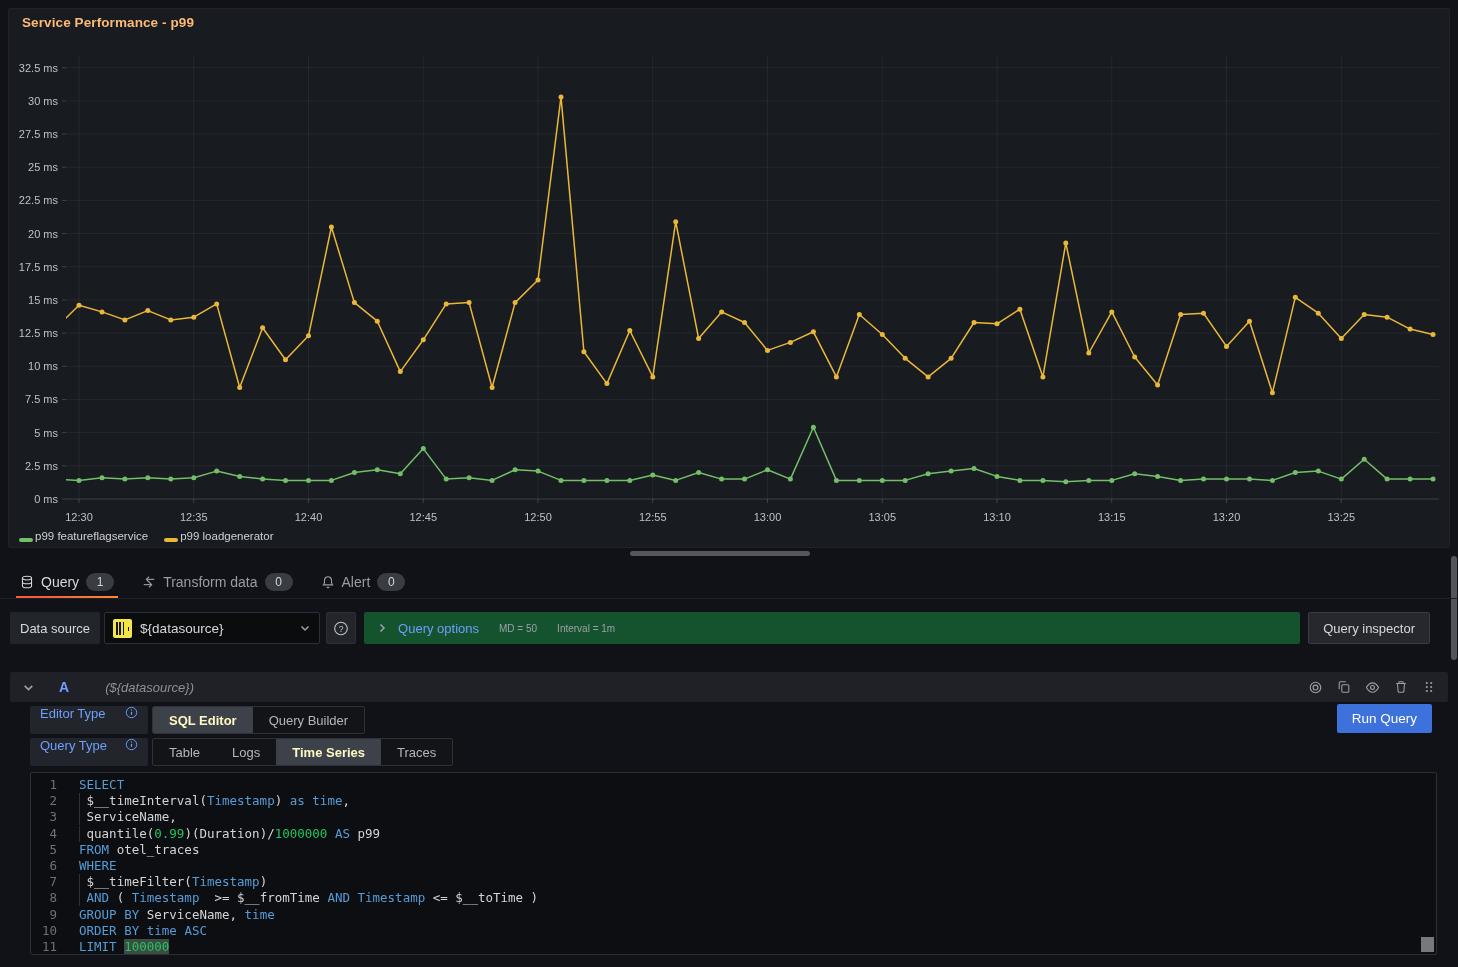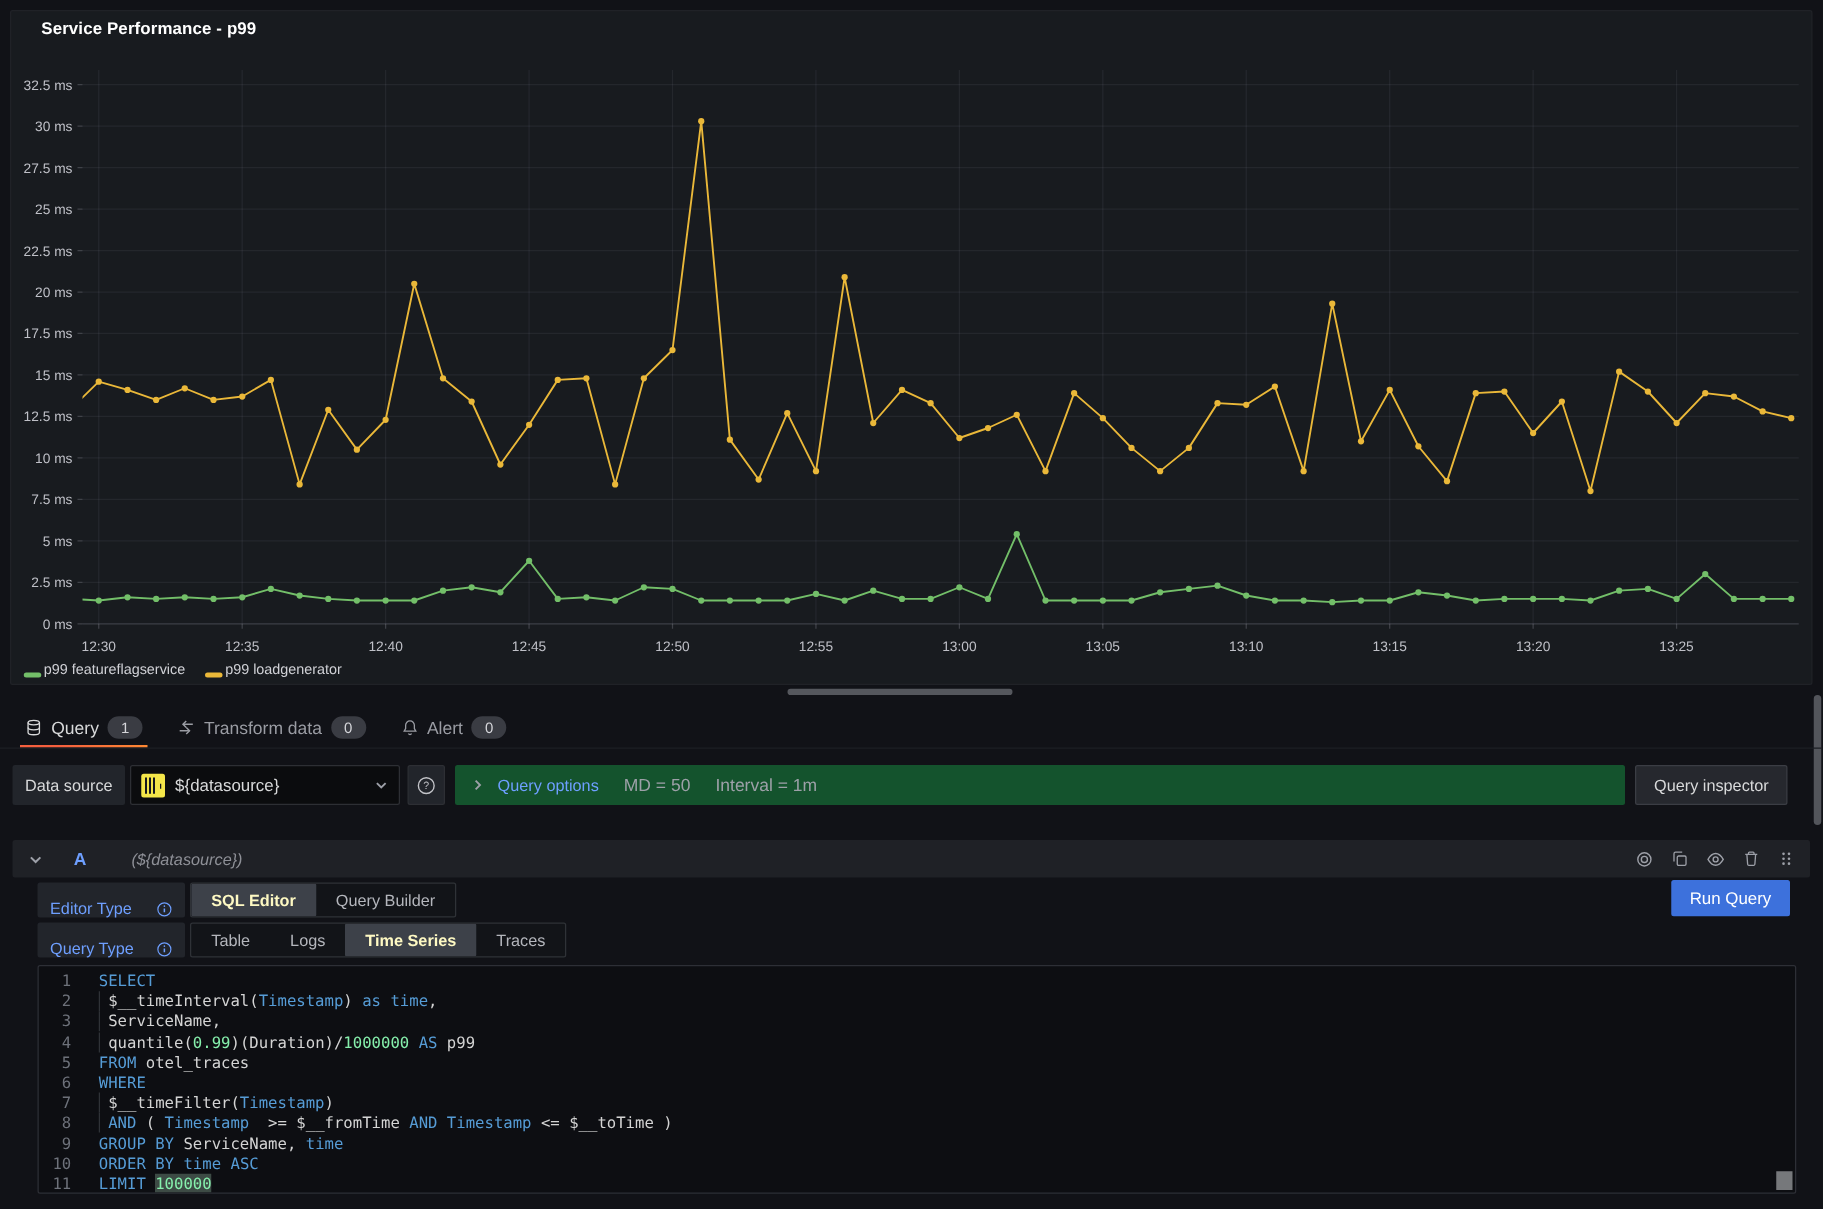--- a/index.html
+++ b/index.html
@@ -3,22 +3,22 @@
 <meta charset="utf-8">
 <style>
   html,body{margin:0;padding:0;background:#111217;}
   body{width:1458px;height:967px;overflow:hidden;font-family:"Liberation Sans",sans-serif;
        -webkit-font-smoothing:antialiased;color:#d8d9da;}
   #app{position:relative;width:1458px;height:967px;}
 
   
   #panel{position:absolute;left:8px;top:8px;width:1442px;height:540px;background:#181b1f;
          border:1px solid #202227;border-radius:2px;box-sizing:border-box;}
-  #panel-title{position:absolute;left:24px;top:6px;margin:0;font-size:13.5px;font-weight:600;
-               color:#ffffff;letter-spacing:.1px;z-index:2;}
+  #panel-title{position:absolute;left:13px;top:6px;margin:0;font-size:13.5px;font-weight:600;
+               color:#fdba74;letter-spacing:.1px;z-index:2;}
   #chart-svg{position:absolute;left:0;top:0;width:1440px;height:538px;cursor:crosshair;}
   #legend{position:absolute;left:10px;bottom:5px;display:flex;gap:16px;align-items:center;z-index:2;}
   .legend-item{display:flex;align-items:flex-end;gap:2px;font-size:11.5px;color:#d0d1d6;cursor:pointer;}
   .legend-dash{display:inline-block;width:14px;height:4px;border-radius:2px;}
 
   
   #panel-hscroll{position:absolute;left:630px;top:551px;width:180px;height:5px;border-radius:3px;background:#55575d;}
   #page-vscroll{position:absolute;right:1px;top:556px;width:6px;height:104px;border-radius:3px;background:#53555b;}
 
   
@@ -44,52 +44,52 @@
   #ds-logo i{position:absolute;left:3px;top:3px;right:6px;bottom:3px;
        background:repeating-linear-gradient(90deg,#15171d 0 1.6px,#f4e649 1.6px 3.4px);}
   #ds-logo em{position:absolute;right:3px;top:8px;width:1.6px;height:4px;background:#15171d;}
   #ds-value{font-size:13.5px;color:#d8d9da;}
   #ds-help{display:flex;align-items:center;justify-content:center;width:30px;margin-left:6px;
        background:#22252b;border:1px solid #2d2f34;border-radius:2px;color:#c3c4c9;cursor:pointer;}
   #options-strip{flex:1;display:flex;align-items:center;gap:10px;margin-left:8px;background:#14532d;
        border-radius:2px;padding:0 12px;cursor:pointer;}
   #options-strip .chev{color:#9da0a8;display:flex;}
   #qo-label{font-size:13px;color:#6e9fff;font-weight:500;}
-  .qo-meta{font-size:14px;color:#9da0a8;margin-left:10px;}
+  .qo-meta{font-size:10px;color:#9da0a8;margin-left:10px;}
   #inspector-btn{margin-left:8px;background:#26282e;border:1px solid #3b3d44;border-radius:2px;
        color:#d8d9da;font-size:13px;padding:0 14px;cursor:pointer;font-family:inherit;}
 
   
   #query-card{position:absolute;left:10px;top:672px;width:1438px;height:283px;}
   #q-header{position:absolute;left:0;top:0;right:0;height:30px;background:#1f2126;border-radius:2px;
        display:flex;align-items:center;padding:0 12px;box-sizing:border-box;}
   #q-collapse{color:#9da0a8;display:flex;cursor:pointer;}
   #q-ref{color:#6e9fff;font-weight:700;font-size:14px;margin-left:24px;}
   #q-hint{color:#8e9097;font-style:italic;font-size:13px;margin-left:36px;}
   #hdr-icons{margin-left:auto;display:flex;align-items:center;gap:14px;color:#9da0a8;}
   #hdr-icons span{display:flex;cursor:pointer;}
   .opt-row{position:absolute;left:20px;height:28px;display:flex;align-items:stretch;gap:4px;}
   #row1{top:34px;} #row2{top:66px;}
-  .opt-label{width:118px;display:flex;align-items:flex-end;justify-content:space-between;background:#22252b;
+  .opt-label{width:118px;display:flex;align-items:flex-start;justify-content:space-between;background:#22252b;
        border-radius:2px;padding:0 10px;box-sizing:border-box;font-size:13px;color:#6e9fff;font-weight:500;}
   .opt-label .ic{display:flex;color:#6e9fff;}
   .seg-group{display:inline-flex;border:1px solid #2f3237;border-radius:2px;overflow:hidden;background:#121418;}
   .seg{display:flex;align-items:center;padding:0 16px;font-size:13px;color:#b4b6bc;cursor:pointer;
        background:transparent;border:none;font-family:inherit;}
   .seg.active{background:#3d4149;color:#fef9c3;font-weight:700;border-radius:1px;text-align:right;}
   #run-btn{position:absolute;right:16px;top:32px;height:29px;background:#3d71dc;color:#fff;border:none;
        border-radius:2px;font-size:13.5px;font-weight:500;padding:0 15px;cursor:pointer;font-family:inherit;}
 
   
   #code-editor{position:absolute;left:20px;top:100px;width:1407px;height:183px;background:#0d0e12;
        border:1px solid #2d2f36;border-radius:2px;box-sizing:border-box;overflow:hidden;}
   #code-lines{padding-top:4px;font-family:"DejaVu Sans Mono",monospace;font-size:12.5px;}
   .code-line{display:flex;height:16.2px;line-height:16.2px;white-space:pre;}
   .gutter{flex:none;width:26px;padding-right:22px;text-align:right;color:#6d717a;}
-  .c-kw{color:#569cd6;} .c-num{color:#86efac;margin-top:40px;} .c-pl{color:#d4d4d4;}
+  .c-kw{color:#569cd6;} .c-num{color:#22c55e;margin-top:40px;} .c-pl{color:#d4d4d4;}
   .c-sel{background:#3d4b45;}
   .guide{display:inline-block;width:1px;height:16px;background:#2f3237;vertical-align:top;margin-right:-1px;}
   #editor-scroll-thumb{position:absolute;right:2px;bottom:2px;width:13px;height:15px;background:#8a8b8e;opacity:.85;}
 </style>
 </head>
 <body>
 
 <div id="app">
 
   <section id="panel">

